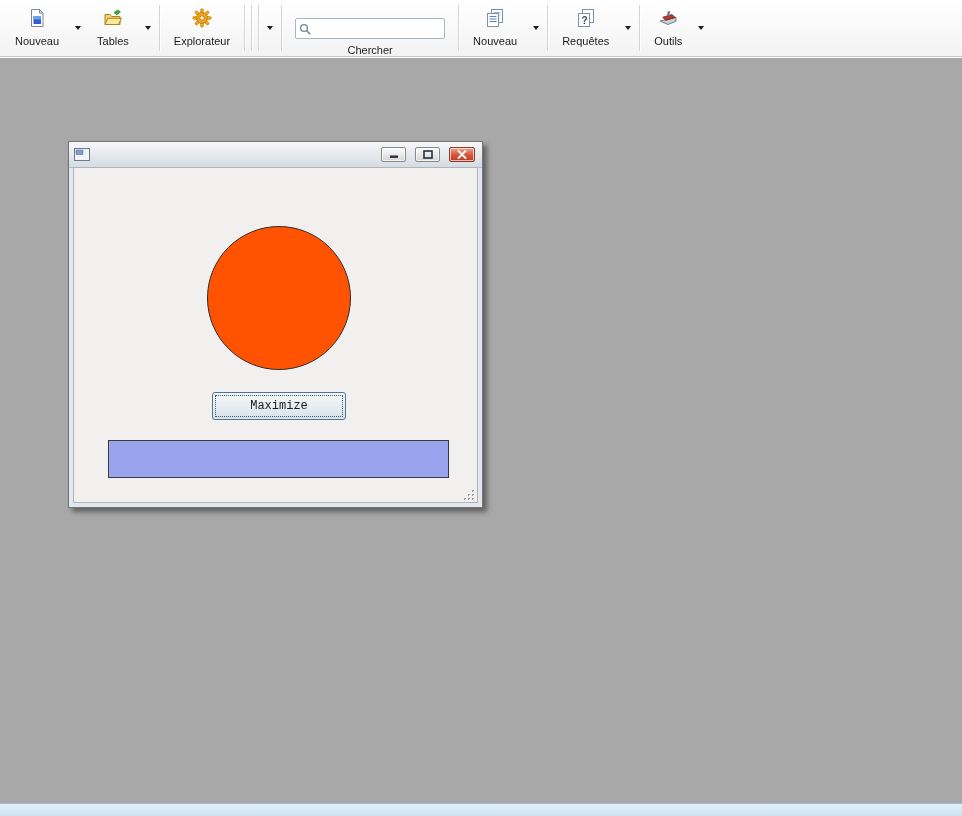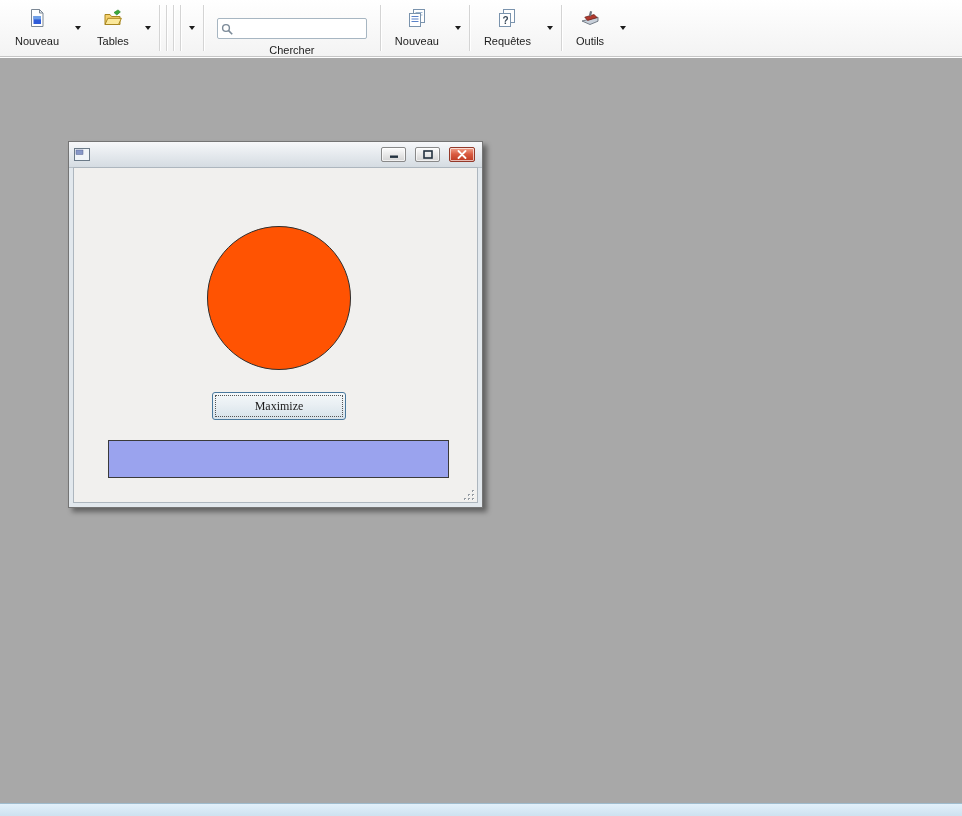--- a/index.html
+++ b/index.html
@@ -41,21 +41,21 @@
   .win-btn.close{width:26px;border-color:#93392a;
     background:linear-gradient(#f3a38d,var(--close-button,#d95b41) 48%,#bd3a23);}
 
   
   .client{position:absolute;top:25px;left:4px;right:4px;bottom:4px;background:#f1f0ee;border:1px solid #adb6be;}
   .circle{position:absolute;left:133px;top:58px;width:144px;height:144px;border-radius:50%;
     background:var(--circle,#ff5302);border:1px solid #2e2e2e;box-sizing:border-box;}
   .maximize-btn{position:absolute;left:138px;top:224px;width:134px;height:28px;box-sizing:border-box;
     border:1px solid #49789c;border-radius:3px;
     background:linear-gradient(#f4f8fa,#e9eff3 45%,#d6e2ea);
-    font-size:12px;color:#1a1a1a;font-family:Liberation Serif, serif;
+    font-size:12px;color:#1a1a1a;font-family:Liberation Mono, monospace;
     outline:1px dotted #555;outline-offset:-4px;cursor:default;}
   .panel{position:absolute;left:34px;top:272px;width:341px;height:38px;box-sizing:border-box;
     background:var(--panel,#9aa3ee);border:1px solid #3a3a3a;}
   .resize-grip{position:absolute;right:1px;bottom:1px;width:13px;height:13px;cursor:nwse-resize;}
 
   
   .statusbar{position:absolute;left:0;right:0;bottom:0;height:13px;
     background:linear-gradient(#e2f0fa,#cde2f0);border-top:1px solid #9fbcce;box-sizing:border-box;}
 </style>
 </head>
@@ -89,20 +89,35 @@
         </svg>
       </span>
       <span class="tb-label">Tables</span>
     </div>
     <div class="tb-arrow">
         <span class="arrow-glyph"></span>
       </div>
 
     <div class="tb-sep"></div>
 
+    <div class="tb-item">
+      <span class="tb-icon">
+        <svg width="20" height="20" viewBox="0 0 20 20">
+          <g fill="#f2a71e" stroke="#c07d10" stroke-width="0.6">
+            <rect x="8.6" y="0.8" width="2.8" height="18.4" rx="1.2"></rect>
+            <rect x="8.6" y="0.8" width="2.8" height="18.4" rx="1.2" transform="rotate(45 10 10)"></rect>
+            <rect x="8.6" y="0.8" width="2.8" height="18.4" rx="1.2" transform="rotate(90 10 10)"></rect>
+            <rect x="8.6" y="0.8" width="2.8" height="18.4" rx="1.2" transform="rotate(135 10 10)"></rect>
+          </g>
+          <circle cx="10" cy="10" r="5.4" fill="#f2a71e" stroke="#c07d10"></circle>
+          <circle cx="10" cy="10" r="2.2" fill="#fdf6e6" stroke="#c07d10"></circle>
+        </svg>
+      </span>
+      <span class="tb-label">Explorateur</span>
+    </div>
 
     <div class="tb-sep"></div>
 
 
     <div class="tb-sep"></div>
 
 
     <div class="tb-sep"></div>
 
     <div class="tb-arrow">

